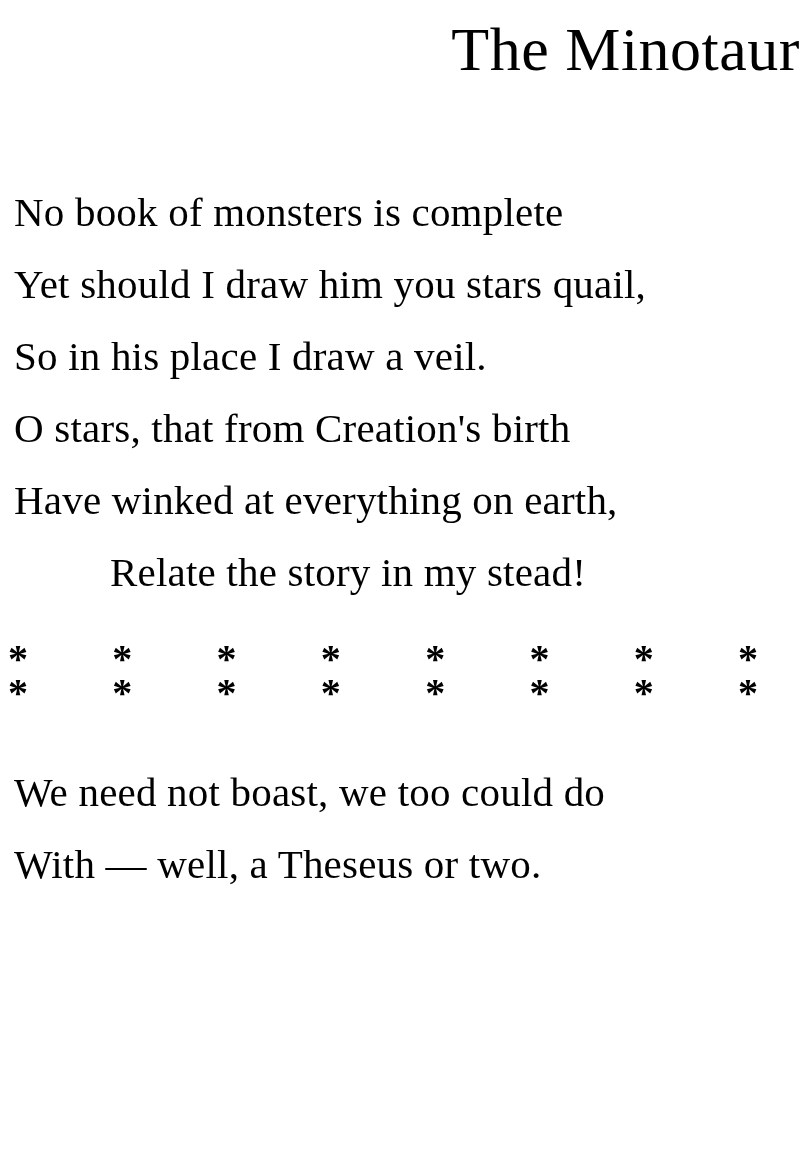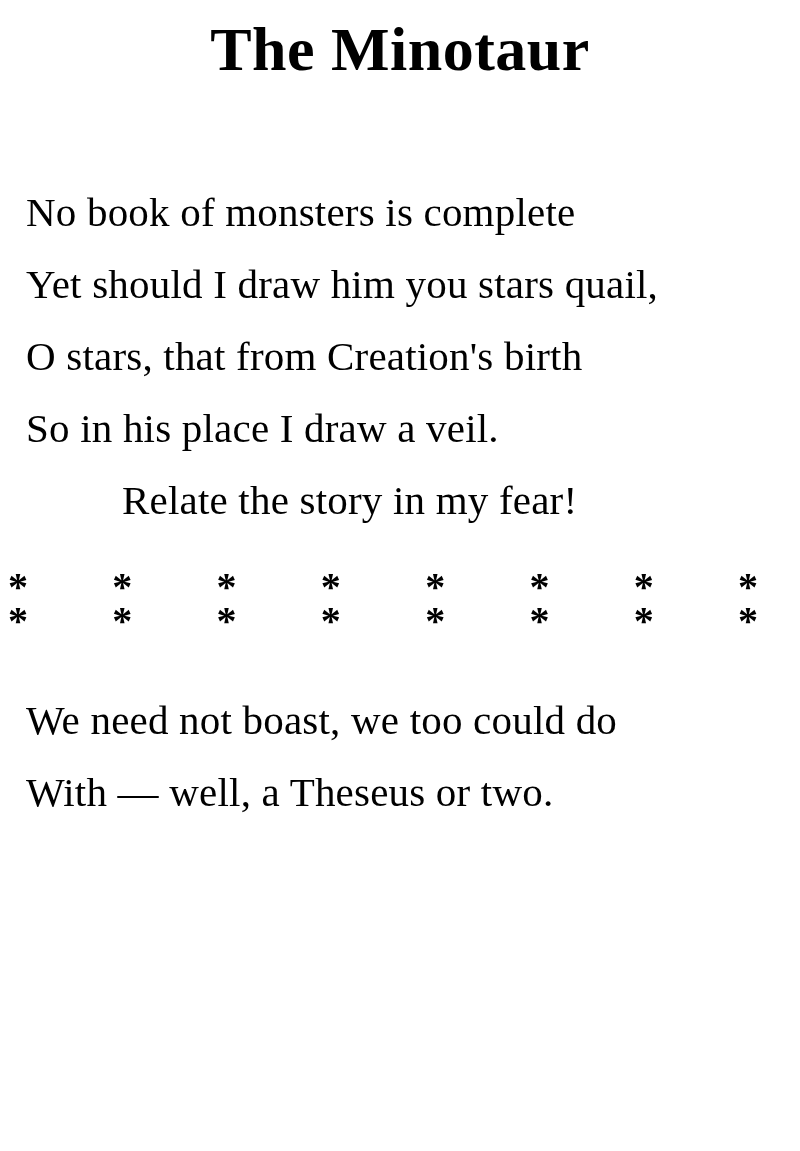--- a/index.html
+++ b/index.html
@@ -15,31 +15,31 @@
     color: #000000;
   }
   .page {
     position: relative;
     width: 800px;
     height: 1151px;
     box-sizing: border-box;
     padding: 0;
   }
   .poem-title {
-    text-align: center;
+    text-align: right;
     font-family: "Liberation Serif", "DejaVu Serif", serif;
     font-size: 62px;
     line-height: 1.0;
-    font-weight: 700;
+    font-weight: 400;
     letter-spacing: 0.5px;
     margin: 10px 0 0 0;
     padding-top: 8px;
   }
   .stanza {
-    margin: 16px;
+    margin: 4px;
     padding: 0 0 0 10px;
   }
   .stanza-1 {
     margin-top: 96px;
   }
   .stanza-2 {
     margin-top: 46px;
   }
   .line {
     font-size: 41px;
@@ -73,23 +73,24 @@
 </head>
 <body>
 
 <div class="page">
 
   <h1 class="poem-title">The Minotaur</h1>
 
   <div class="stanza stanza-1">
     <div class="line">No book of monsters is complete</div>
     <div class="line">Yet should I draw him you stars quail,</div>
+    <div class="line">So in his place I draw a veil.</div>
     <div class="line">O stars, that from Creation's birth</div>
-    <div class="line">So in his place I draw a veil.</div>
-    <div class="line indent">Relate the story in my fear!</div>
+    <div class="line">Have winked at everything on earth,</div>
+    <div class="line indent">Relate the story in my stead!</div>
   </div>
 
   <div class="stars-block">
     <div class="stars-row">
       <span class="star">*</span>
       <span class="star">*</span>
       <span class="star">*</span>
       <span class="star">*</span>
       <span class="star">*</span>
       <span class="star">*</span>

